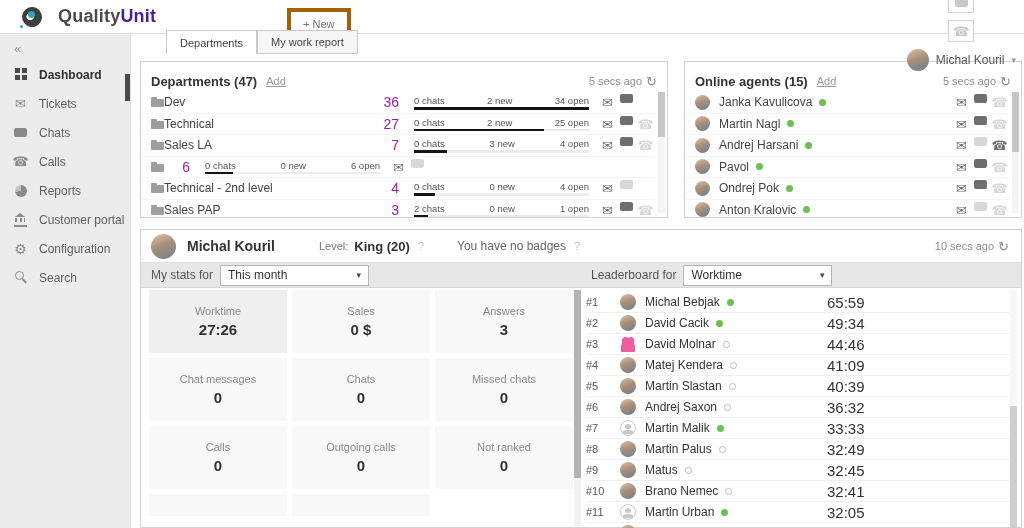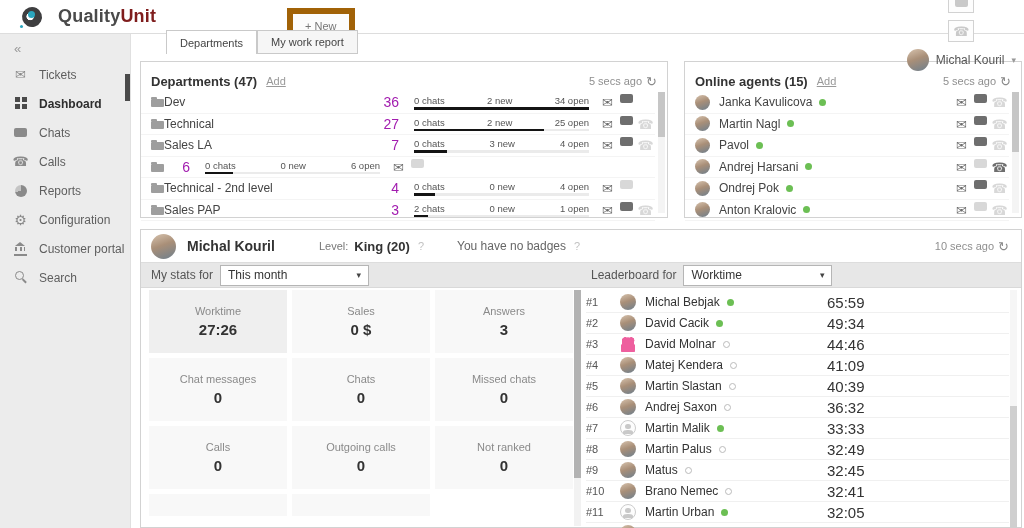--- a/index.html
+++ b/index.html
@@ -8,23 +8,23 @@
   
   .header{position:absolute;left:0;top:0;width:1024px;height:33px;background:#fff;
           border-bottom:1px solid #ddd;display:flex;align-items:center;z-index:5;}
   .logo-wrap{display:flex;align-items:center;gap:8px;padding-left:16px;}
   .logo-swirl{width:34px;height:22px;position:relative;}
   .logo-swirl::before{content:"";position:absolute;left:6px;top:1px;width:20px;height:20px;border-radius:50%;
       background:radial-gradient(circle at 42% 45%, #fff 0 3.5px, #3e3e40 4px 100%);transform:rotate(-18deg);}
   .logo-swirl::after{content:"";position:absolute;left:12px;top:5px;width:7px;height:7px;border-radius:50%;
       background:#2ba6bf;box-shadow:-10px 12px 0 -2px #2ba6bf;}
   .brand{font-size:18px;font-weight:bold;letter-spacing:.2px;}
-  .brand .b1{color:#4a4a4a;} .brand .b2{color:#7f1d1d;}
+  .brand .b1{color:#4a4a4a;} .brand .b2{color:#4c1d95;}
   .new-tab{position:absolute;left:287px;top:8px;height:24px;padding:0 12px;background:#fcfcfc;
-           border:6px solid #a16207;display:flex;align-items:center;font-size:11px;color:#777;}
+           border:4px solid #a16207;display:flex;align-items:center;font-size:11px;color:#777;}
   .hdr-right{margin-left:auto;display:flex;align-items:center;gap:7px;padding-right:8px;flex-direction:column;}
   .solve-badge{background:#f2c60e;border:1px solid #d8ae00;height:20px;display:flex;align-items:center;
                gap:6px;padding:0 8px;font-size:11px;color:#3a3a3a;font-weight:bold;cursor:pointer;}
   .hdr-btn{width:24px;height:20px;border:1px solid #d2d2d2;background:#fdfdfd;display:flex;
            align-items:center;justify-content:center;color:#c9c9c9;}
   .hdr-user{display:flex;align-items:center;gap:7px;font-size:12px;color:#555;}
   .chev{font-size:9px;color:#999;}
   
   .sidebar{position:absolute;left:0;top:33px;width:130px;height:495px;background:#ececec;
            border-right:1px solid #e0e0e0;}
@@ -157,61 +157,61 @@
         <span class="avatar a22"></span>
         <span>Michal Kouril</span>
         <span class="chev">▾</span>
       </div>
     </div>
   </div>
 
   <div class="sidebar">
     <div class="collapse">«</div>
     <div id="sidebar-items">
+        <div class="side-item active">
+     <span class="sicon">
+            <span class="ic ic-grid"></span>
+          </span>
+     <span>Dashboard</span>
+   </div>
         <div class="side-item ">
      <span class="sicon">
             <span class="ic g g-mail"></span>
           </span>
      <span>Tickets</span>
    </div>
-        <div class="side-item active">
-     <span class="sicon">
-            <span class="ic ic-grid"></span>
-          </span>
-     <span>Dashboard</span>
-   </div>
         <div class="side-item ">
      <span class="sicon">
             <span class="ic ic-bubble"></span>
           </span>
      <span>Chats</span>
    </div>
         <div class="side-item ">
      <span class="sicon">
             <span class="ic g g-phone"></span>
           </span>
      <span>Calls</span>
    </div>
         <div class="side-item ">
      <span class="sicon">
             <span class="ic ic-pie"></span>
           </span>
      <span>Reports</span>
    </div>
         <div class="side-item ">
      <span class="sicon">
+            <span class="ic ic-bank"></span>
+          </span>
+     <span>Customer portal</span>
+   </div>
+        <div class="side-item ">
+     <span class="sicon">
             <span class="ic g g-gear"></span>
           </span>
      <span>Configuration</span>
-   </div>
-        <div class="side-item ">
-     <span class="sicon">
-            <span class="ic ic-bank"></span>
-          </span>
-     <span>Customer portal</span>
    </div>
         <div class="side-item ">
      <span class="sicon">
             <span class="ic ic-search"></span>
           </span>
      <span>Search</span>
    </div>
       </div>
     <div class="active-bar" style="top:41px;"></div>
   </div>
@@ -423,47 +423,47 @@
             <span class="slot">
               <span class="ic ic-bubble state-dark"></span>
             </span>
             <span class="slot">
               <span class="ic g g-phone state-light"></span>
             </span>
           </span>
    </div>
         <div class="agent-row">
      <span class="avatar a15"></span>
-     <span class="agent-name">Pavol</span>
+     <span class="agent-name">Andrej Harsani</span>
      <span class="dot dot-on"></span>
      <span class="row-icons" style="margin-left:auto;">
             <span class="slot">
               <span class="ic g g-mail state-dark"></span>
             </span>
             <span class="slot">
-              <span class="ic ic-bubble state-dark"></span>
-            </span>
-            <span class="slot">
-              <span class="ic g g-phone state-light"></span>
+              <span class="ic ic-bubble state-light"></span>
+            </span>
+            <span class="slot">
+              <span class="ic g g-phone state-dark"></span>
             </span>
           </span>
    </div>
         <div class="agent-row">
      <span class="avatar a15"></span>
-     <span class="agent-name">Andrej Harsani</span>
+     <span class="agent-name">Pavol</span>
      <span class="dot dot-on"></span>
      <span class="row-icons" style="margin-left:auto;">
             <span class="slot">
               <span class="ic g g-mail state-dark"></span>
             </span>
             <span class="slot">
-              <span class="ic ic-bubble state-light"></span>
-            </span>
-            <span class="slot">
-              <span class="ic g g-phone state-dark"></span>
+              <span class="ic ic-bubble state-dark"></span>
+            </span>
+            <span class="slot">
+              <span class="ic g g-phone state-light"></span>
             </span>
           </span>
    </div>
         <div class="agent-row">
      <span class="avatar a15"></span>
      <span class="agent-name">Ondrej Pok</span>
      <span class="dot dot-on"></span>
      <span class="row-icons" style="margin-left:auto;">
             <span class="slot">
               <span class="ic g g-mail state-dark"></span>

